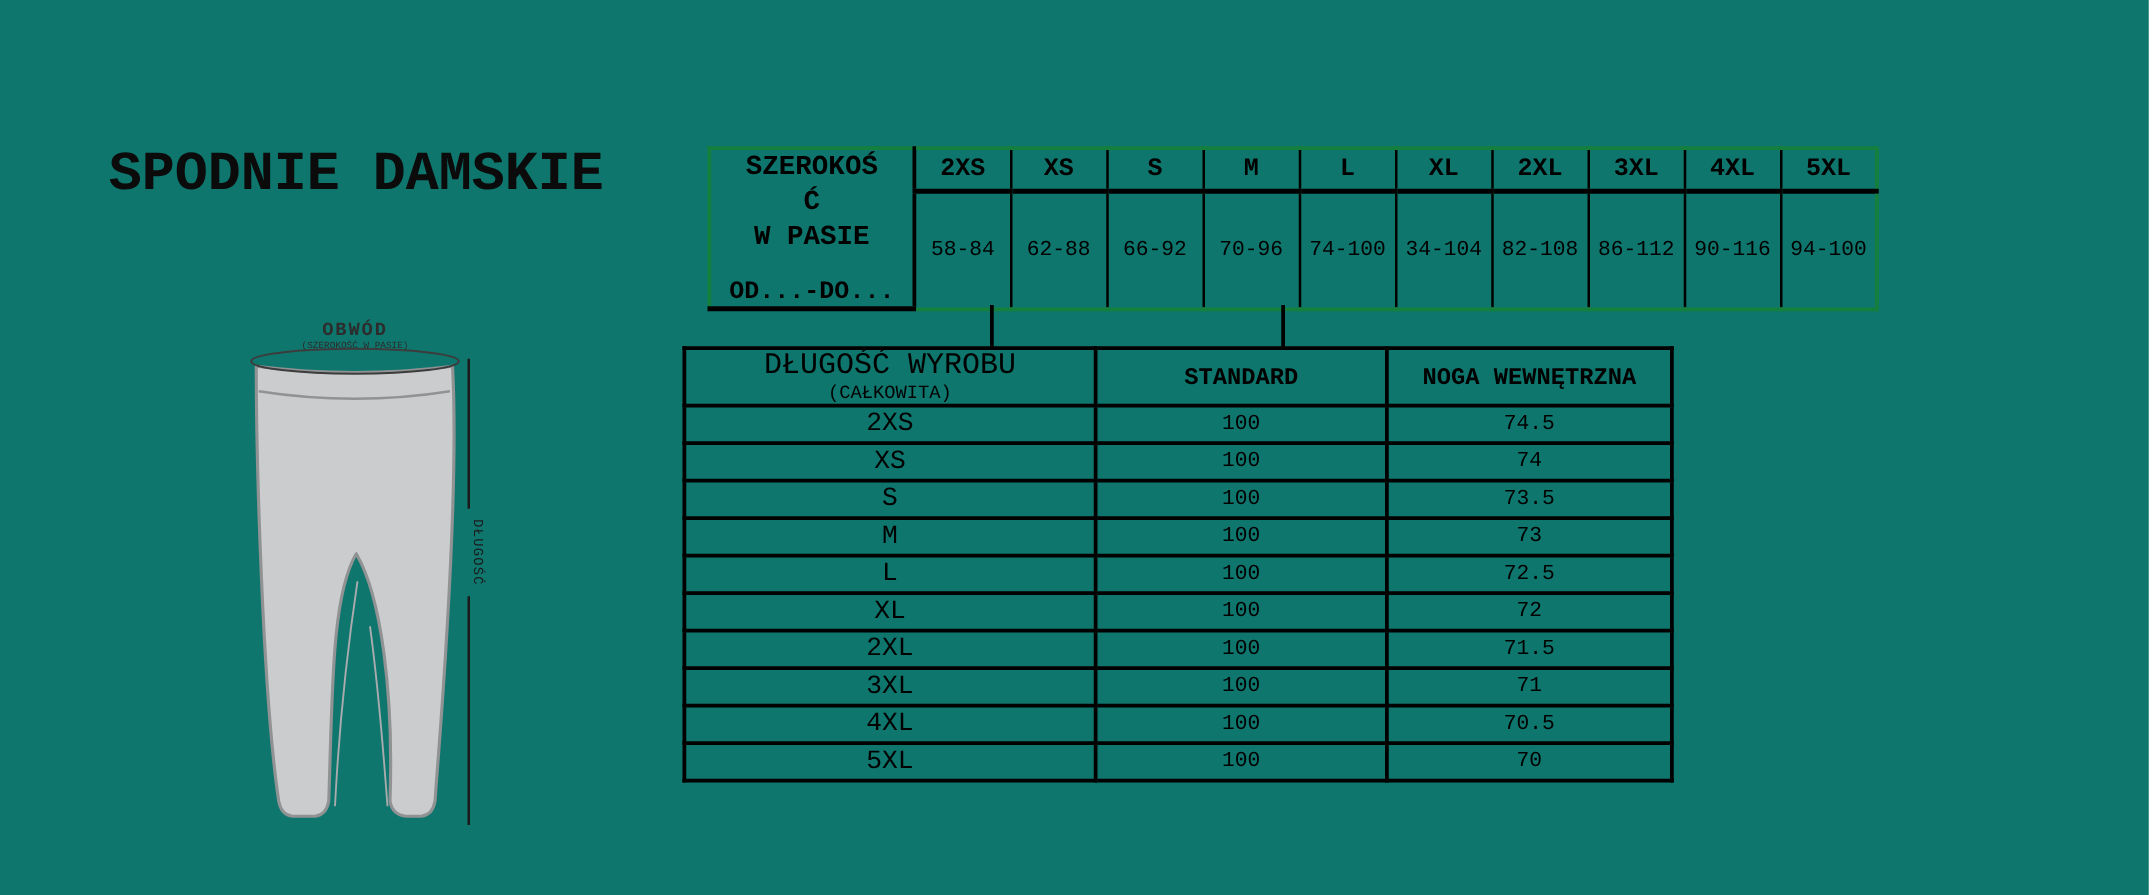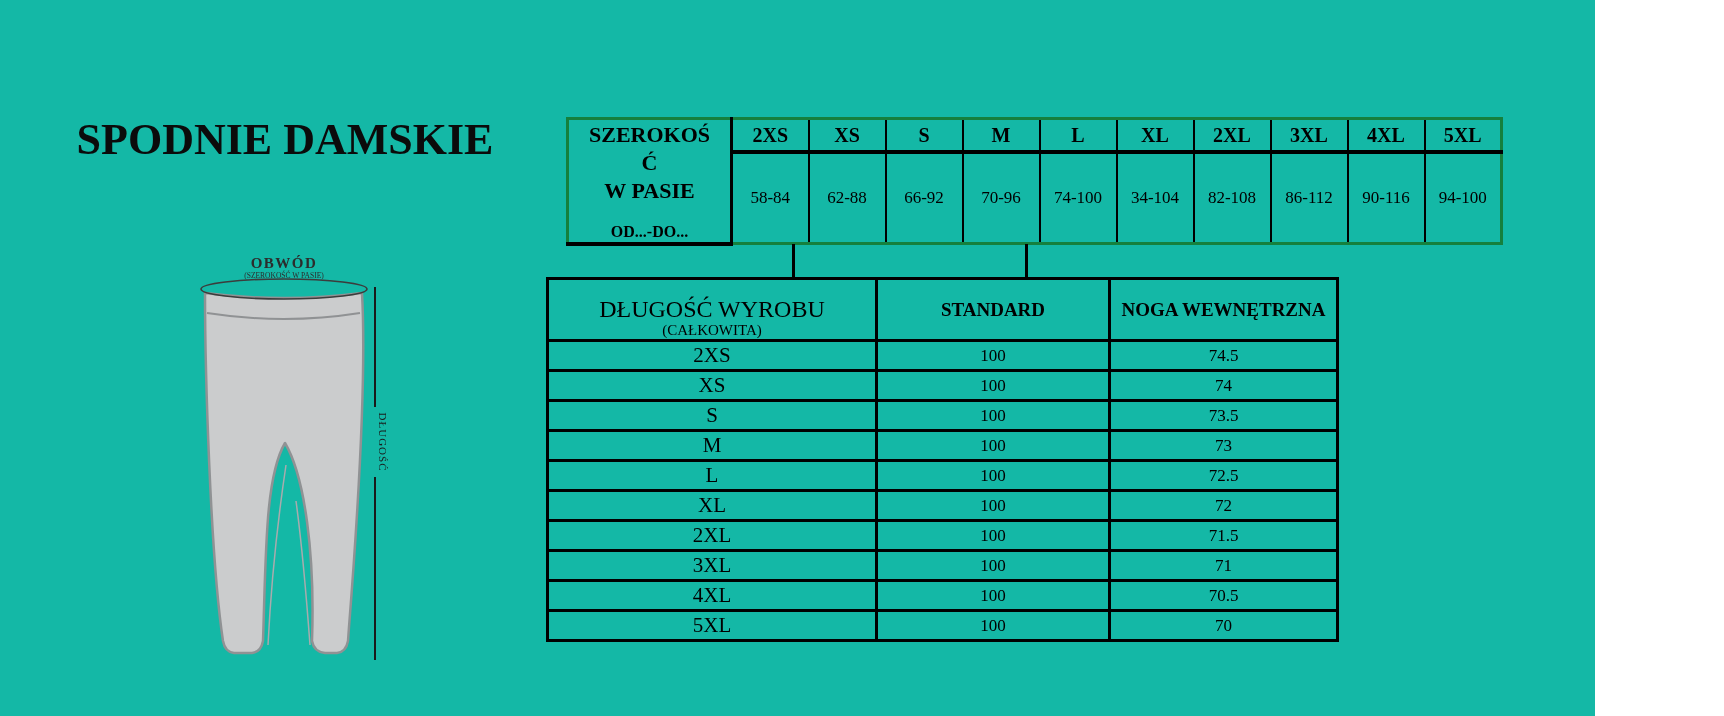--- a/index.html
+++ b/index.html
@@ -1,18 +1,18 @@
 <!DOCTYPE html>
 <html><head>
 <meta charset="utf-8">
 <style>
   html,body { margin:0; padding:0; background:#ffffff; }
   .canvas {
-    position:relative; width:1595px; height:716px; background:#14b8a6;
-    font-family:Liberation Serif, serif; color:#000;
+    position:relative; width:1719px; height:716px; background:#0f766e;
+    font-family:Liberation Mono, monospace; color:#000;
     overflow:hidden;
   }
 
   
   .title-block {
     position:absolute; left:50px; top:116px; width:470px;
     text-align:center; font-weight:bold; font-size:44px; line-height:48px;
     letter-spacing:0px; color:#0b0b0b;
   }
 
@@ -24,32 +24,32 @@
   td,th { padding:0; text-align:center; vertical-align:middle; }
 
   
   .t1 { position:absolute; left:566px; top:117px; border:3px solid #15803d; }
   .t1 td { border:2px solid #000; }
   .t1 .t1-label-cell { border-right:3px solid #000; }
   .t1-sizes-row td { height:30px; font-weight:bold; font-size:20px; border-bottom:4px solid #000; }
   .t1-ranges-row td { height:88px; font-size:17px; }
   .t1-label-cell { vertical-align:middle; }
   .t1-label-main { font-size:22px; line-height:28px; }
-  .t1-label-hint { font-size:16px; margin-top:18px; }
+  .t1-label-hint { font-size:20px; margin-top:18px; }
 
   
   .connector { position:absolute; top:244px; width:3px; height:34px; background:#000; }
   .connector.c1 { left:792px; }
   .connector.c2 { left:1025px; }
 
   
   .t2 { position:absolute; left:546px; top:277px; border:3px solid #000; }
   .t2 td { border:3px solid #000; }
   .t2-header-row td { height:76px; }
-  .t2-col1-title { font-size:24px; line-height:26px;margin-top:16px; }
+  .t2-col1-title { font-size:24px; line-height:26px; }
   .t2-col1-subtitle { font-size:15px; }
   .t2-colhead { font-weight:bold; font-size:19px; }
   .t2 tbody td { height:27px; }
   .t2-size { font-size:21px; }
   .t2-val { font-size:17px;margin-top:12px; }
 </style>
 </head>
 <body>
 
 <div class="canvas">

